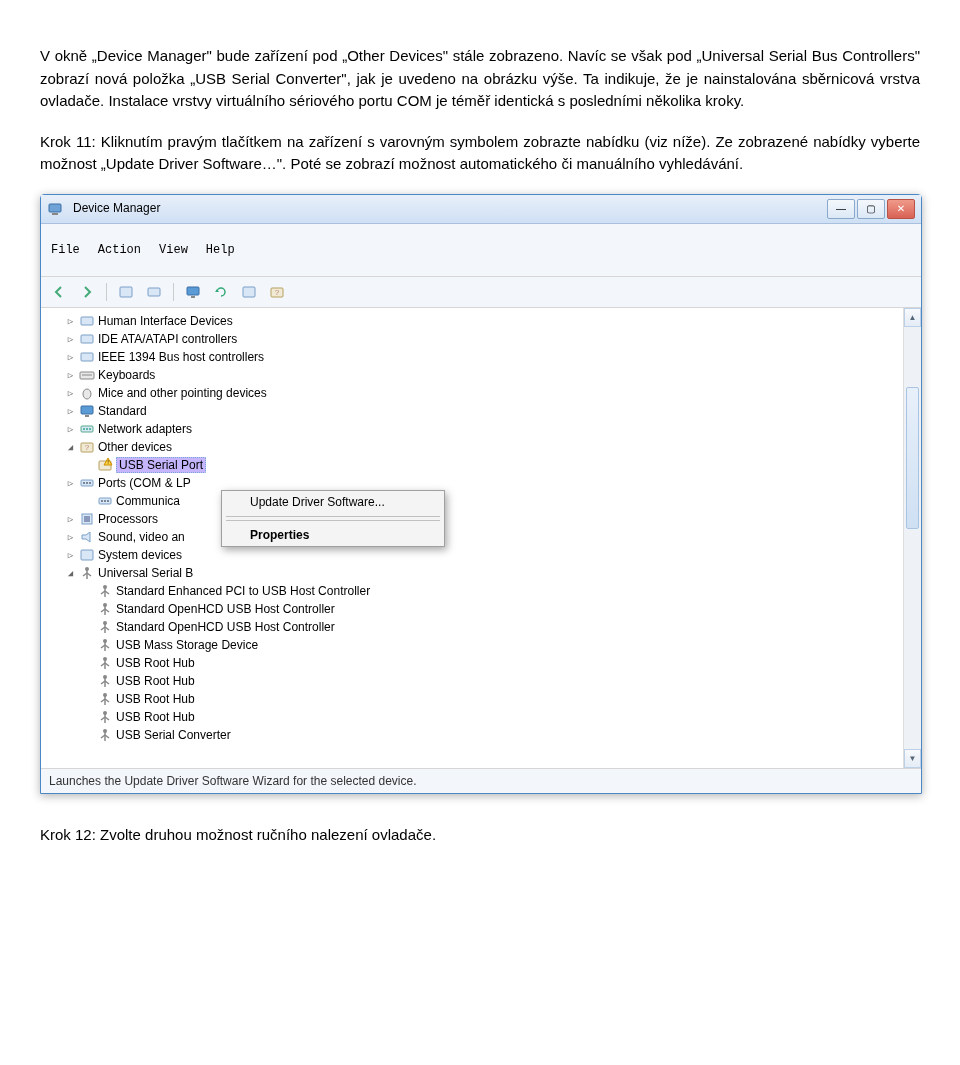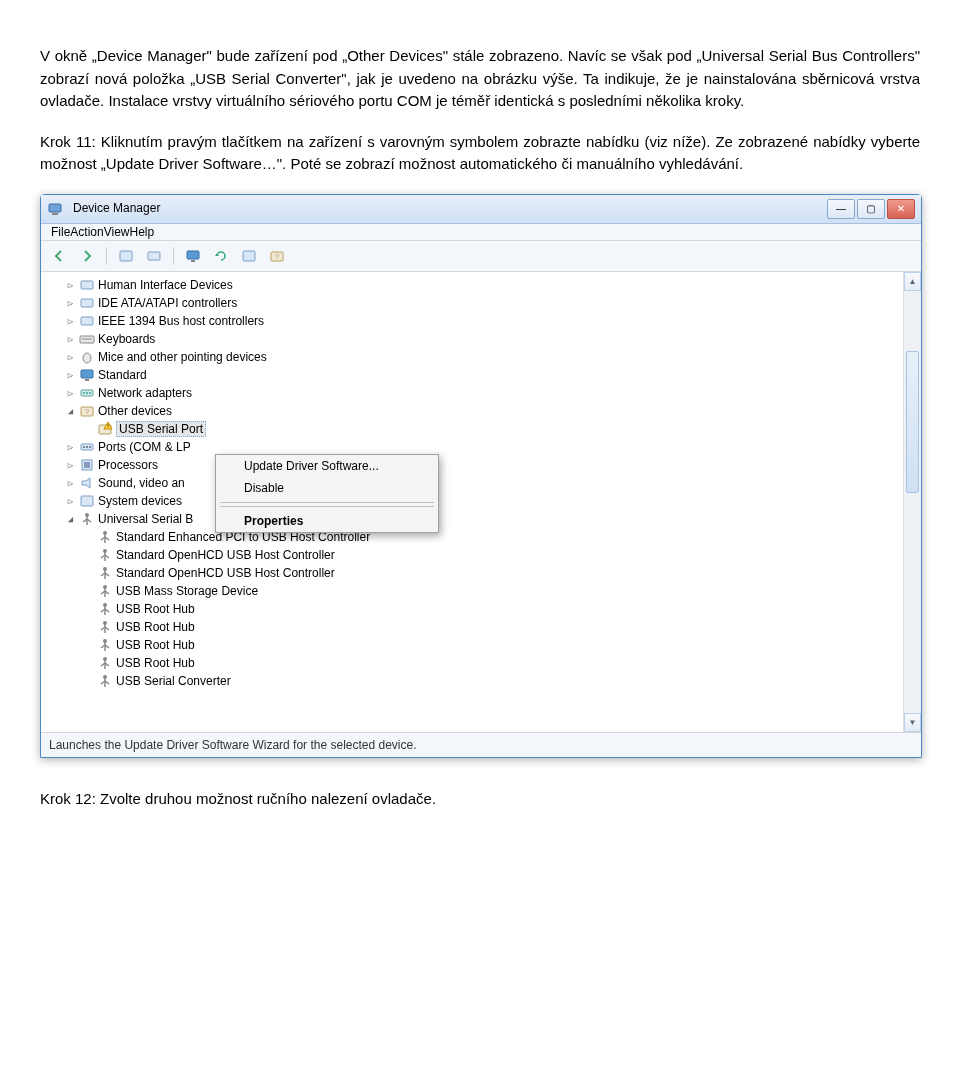--- a/index.html
+++ b/index.html
@@ -44,24 +44,26 @@
     width: 26px; height: 18px;
     border: 1px solid #8aa8cc;
     border-radius: 2px;
     background: linear-gradient(#f4f8fc, #dce8f6);
     display: flex; align-items: center; justify-content: center;
     font-size: 10px;
   }
   .winbtn.close { background: linear-gradient(#f09a8a, #d86256); border-color:#b85246; color:#fff; }
   .menubar {
     display: flex;
-    padding: 1px 10px;
+    gap: 18px;
+    padding: 19px 10px;
     border-bottom: 1px solid #d6d6d6;
     background: #f3f6fb;
     font-size: 12px;
+    font-family: Liberation Mono, monospace;
   }
   .toolbar {
     display: flex;
     gap: 4px;
     padding: 3px 6px;
     border-bottom: 1px solid #d6d6d6;
     background: #f3f6fb;
     align-items: center;
   }
   .tbtn {
@@ -93,29 +95,29 @@
   .expander {
     width: 11px; height: 11px;
     display: inline-flex; align-items:center; justify-content:center;
     font-size: 9px; color:#666;
     font-family: monospace;
   }
   .node-icon {
     width: 16px; height: 16px; display:inline-block;
   }
   .selected {
-    background: #e5e5e5;
+    background: #c4b5fd;
     border: 1px dotted #7aa7d8;
     padding: 0 2px;
     border-radius: 1px;
   }
   .context-menu {
     position: absolute;
     top: 182px;
-    left: 174px;
+    left: 180px;
     background: #f4f4f4;
     border: 1px solid #a0a0a0;
     box-shadow: 2px 3px 8px rgba(0,0,0,0.35);
     font-size: 12px;
     width: 222px;
     z-index: 10;
   }
   .ctx-item {
     padding: 4px 16px 4px 28px;
     position: relative;
@@ -387,20 +389,29 @@
         </div>
         <div class="tree-row indent1">
           <span class="expander">▷</span>
           <span class="node-icon">
             <svg width="16" height="16">
               <use href="#ic-port"></use>
             </svg>
           </span>
           <span>Ports (COM &amp; LP</span>
         </div>
+        <div class="tree-row indent2">
+          <span class="expander"></span>
+          <span class="node-icon">
+            <svg width="16" height="16">
+              <use href="#ic-port"></use>
+            </svg>
+          </span>
+          <span>Communica</span>
+        </div>
         <div class="tree-row indent1">
           <span class="expander">▷</span>
           <span class="node-icon">
             <svg width="16" height="16">
               <use href="#ic-cpu"></use>
             </svg>
           </span>
           <span>Processors</span>
         </div>
         <div class="tree-row indent1">
@@ -508,21 +519,20 @@
             <svg width="16" height="16">
               <use href="#ic-usb"></use>
             </svg>
           </span>
           <span>USB Serial Converter</span>
         </div>
       </div>
 
     <div class="context-menu" id="ctx-root">
         <div class="ctx-item">Update Driver Software...</div>
-        <div class="ctx-item">Disable</div>
         <div class="ctx-sep"></div>
         <div class="ctx-sep"></div>
         <div class="ctx-item bold">Properties</div>
       </div>
 
     <div class="scrollbar-v">
       <div class="sb-btn">▲</div>
       <div class="sb-track">
         <div class="sb-thumb"></div>
       </div>

